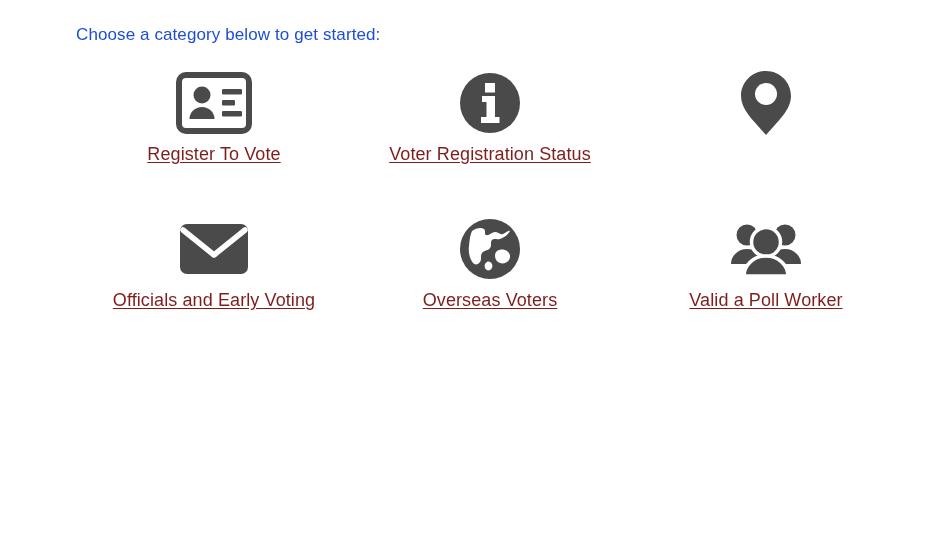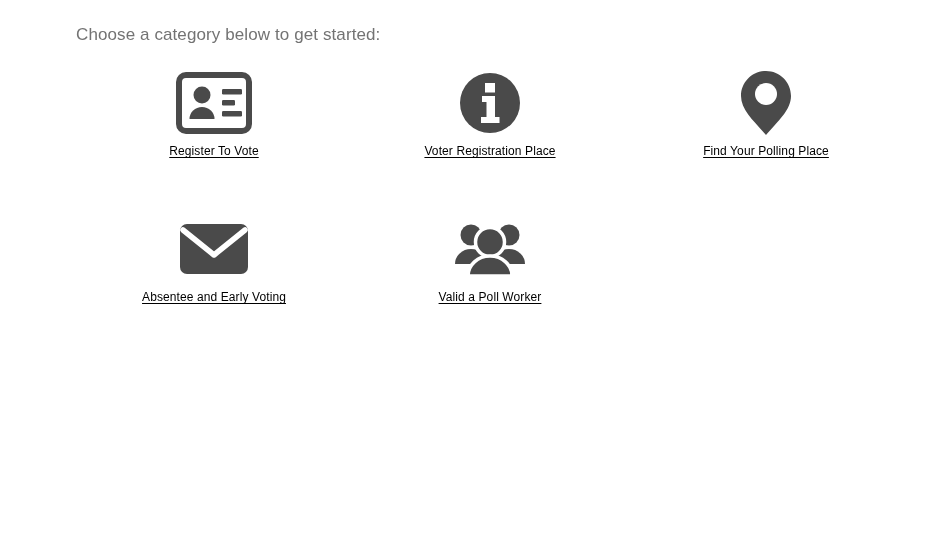--- a/index.html
+++ b/index.html
@@ -18,21 +18,21 @@
     width: 941px;
     height: 550px;
     background: #ffffff;
     box-sizing: border-box;
   }
   .intro {
     position: absolute;
     left: 76px;
     top: 25px;
     font-size: 17px;
-    color: #737373;
+    color: #1d4ed8;
     letter-spacing: 0.1px;
     white-space: nowrap;
   }
   .grid {
     position: absolute;
     left: 76px;
     top: 62px;
     width: 830px;
     display: flex;
     flex-wrap: wrap;
@@ -52,22 +52,22 @@
   .icon-wrap {
     height: 82px;
     display: flex;
     align-items: center;
     justify-content: center;
   }
   .icon-wrap svg {
     display: block;
   }
   .cell-label {
-    font-size: 12px;
-    color: #000000;
+    font-size: 18px;
+    color: #7f1d1d;
     text-decoration: underline;
     text-underline-offset: 2px;
     text-align: center;
     white-space: nowrap;
     cursor: pointer;
     letter-spacing: 0.1px;
   }
 </style>
 </head>
 <body>
@@ -93,44 +93,60 @@
     </a>
 
     <a class="cell" href="#">
       <span class="icon-wrap">
         <svg width="62" height="62" viewBox="0 0 62 62" aria-hidden="true">
           <circle cx="31" cy="31" r="30" fill="#4a4a4a"></circle>
           <rect x="26" y="11" width="10" height="9.5" fill="#ffffff"></rect>
           <path d="M23 24 h13 v21 h4.5 v6 H22 v-6 h5.5 V30 H23 z" fill="#ffffff"></path>
         </svg>
       </span>
-      <span class="cell-label">Voter Registration Place</span>
+      <span class="cell-label">Voter Registration Status</span>
     </a>
 
     <a class="cell" href="#">
       <span class="icon-wrap">
         <svg width="52" height="68" viewBox="0 0 52 68" aria-hidden="true">
           <path d="M26 2 C12.2 2 1 13.2 1 27 C1 41 14 52 26 66 C38 52 51 41 51 27 C51 13.2 39.8 2 26 2 Z" fill="#4a4a4a"></path>
           <circle cx="26" cy="25" r="11" fill="#ffffff"></circle>
         </svg>
       </span>
-      <span class="cell-label">Find Your Polling Place</span>
     </a>
 
 
     <a class="cell" href="#">
       <span class="icon-wrap">
         <svg width="70" height="52" viewBox="0 0 70 52" aria-hidden="true">
           <rect x="1" y="1" width="68" height="50" rx="7" ry="7" fill="#4a4a4a"></rect>
           <path d="M4 7 L35 32 L66 7" fill="none" stroke="#ffffff" stroke-width="5.5" stroke-linejoin="round" stroke-linecap="round"></path>
         </svg>
       </span>
-      <span class="cell-label">Absentee and Early Voting</span>
+      <span class="cell-label">Officials and Early Voting</span>
     </a>
 
+    <a class="cell" href="#">
+      <span class="icon-wrap">
+        <svg width="62" height="62" viewBox="0 0 62 62" aria-hidden="true">
+          <circle cx="31" cy="31" r="30" fill="#4a4a4a"></circle>
+          <path d="M13 13 C17 10 22 9 25 11 C27 13 25 16 27 17 C30 18 33 14 36 14
+                   C39 14 41 17 44 16 C47 15 49 12 51 13
+                   C48 18 44 20 41 21 C37 22 35 20 33 22
+                   C31 24 33 27 31 30 C29 33 25 32 23 35
+                   C21 38 23 41 21 44 C19 47 16 47 14 45
+                   C11 41 9 35 10 28 C10.6 22 11 17 13 13 Z" fill="#ffffff"></path>
+          <path d="M38 33 C41 31 45 31 48 33 C51 35 52 39 50 42
+                   C48 45 44 46 41 45 C38 44 36 41 36 38 C36 36 36.5 34 38 33 Z" fill="#ffffff"></path>
+          <path d="M28 44 C30 43 32 44 33 46 C34 48 33 51 31 52 C29 53 27 52 26 50 C25 47 26 45 28 44 Z" fill="#ffffff"></path>
+        </svg>
+      </span>
+      <span class="cell-label">Overseas Voters</span>
+    </a>
 
 
     <a class="cell" href="#">
       <span class="icon-wrap">
         <svg width="76" height="56" viewBox="0 0 76 56" aria-hidden="true">
           <circle cx="19" cy="14" r="10.5" fill="#4a4a4a"></circle>
           <path d="M3 43 a16 15 0 0 1 32 0 z" fill="#4a4a4a"></path>
           <circle cx="57" cy="14" r="10.5" fill="#4a4a4a"></circle>
           <path d="M41 43 a16 15 0 0 1 32 0 z" fill="#4a4a4a"></path>
           <circle cx="38" cy="21" r="14.5" fill="#4a4a4a" stroke="#ffffff" stroke-width="3.5"></circle>

